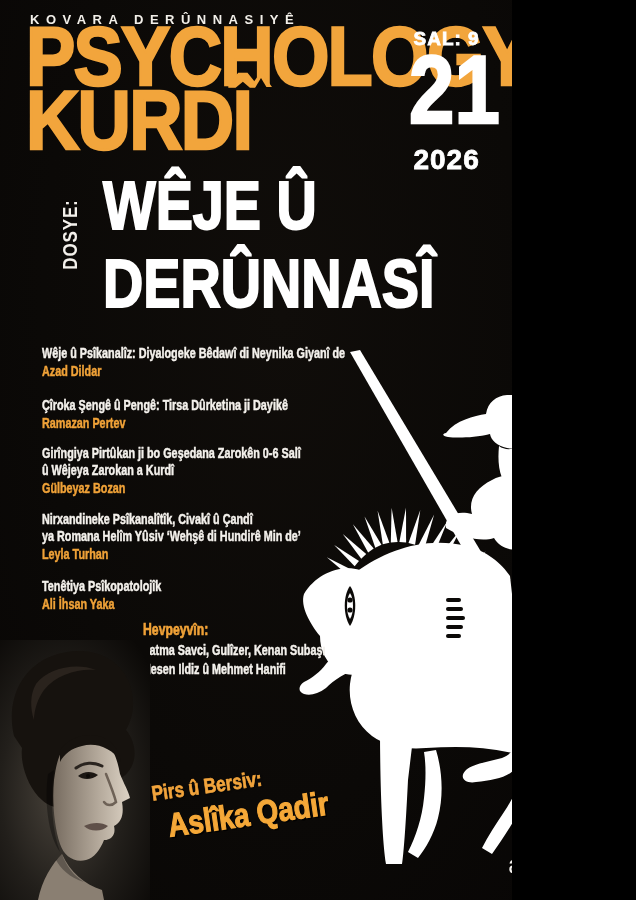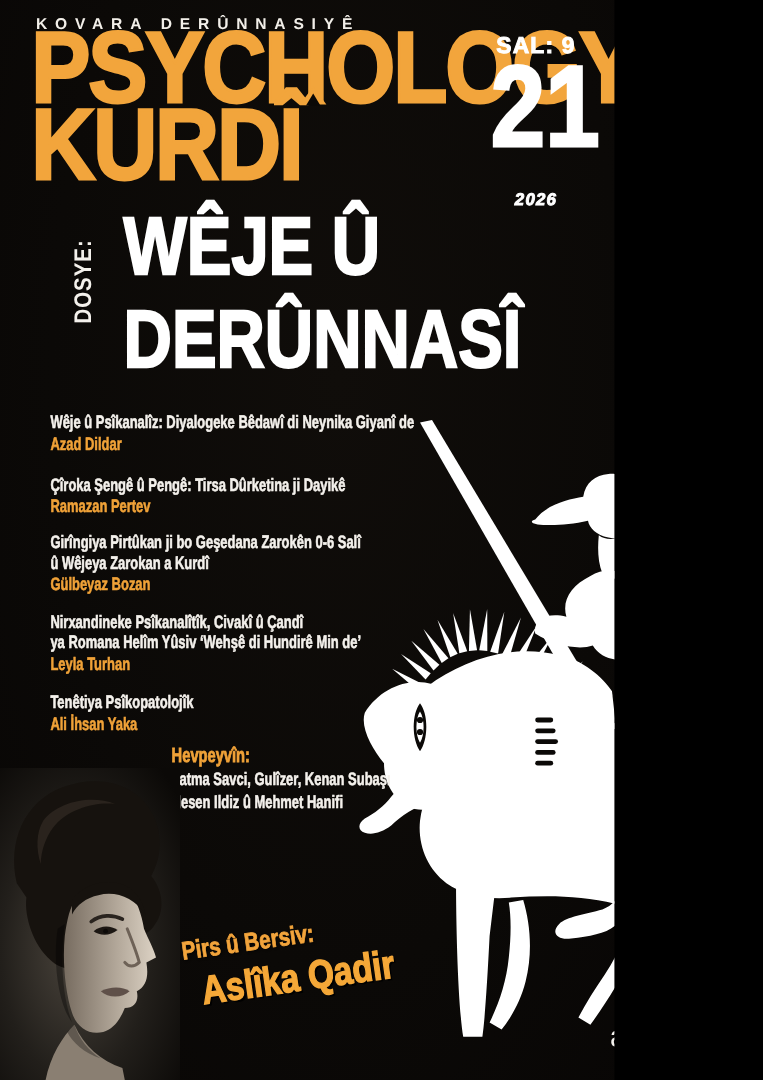--- a/index.html
+++ b/index.html
@@ -15,21 +15,21 @@
     transform:scaleX(0.88);transform-origin:0 0;letter-spacing:-2px;white-space:nowrap;
     -webkit-text-stroke:2.5px #F2A53C;}
   .h-caret{left:250px;top:72px;width:0;height:0;border-left:11px solid transparent;
     border-right:11px solid transparent;border-bottom:15px solid #F2A53C;}
   .h-caret-inner{position:absolute;left:-6px;top:6px;width:0;height:0;border-left:6px solid transparent;
     border-right:6px solid transparent;border-bottom:10px solid #0b0907;}
   .issue{right:12px;top:28px;text-align:center;color:#ffffff;}
   .issue .sal{font-size:19px;font-weight:700;letter-spacing:1px;-webkit-text-stroke:0.8px #fff;}
   .issue .num{font-size:96px;font-weight:700;line-height:76px;transform:scaleX(0.85);
     transform-origin:100% 0;-webkit-text-stroke:2.5px #fff;margin-top:2px;}
-  .issue .year{font-size:14px;font-weight:700;margin-top:30px;letter-spacing:1px;font-style:italic;-webkit-text-stroke:0.8px #fff;}
+  .issue .year{font-size:28px;font-weight:700;margin-top:16px;letter-spacing:1px;-webkit-text-stroke:0.8px #fff;}
   
   .dosye{left:15px;top:223px;width:110px;text-align:center;color:#f4f1ec;font-size:20px;
     font-weight:700;letter-spacing:1px;transform:rotate(-90deg) scaleX(0.85);}
   .d-title{left:103px;top:166px;color:#ffffff;font-weight:700;font-size:68px;line-height:78px;
     transform:scaleX(0.82);transform-origin:0 0;white-space:nowrap;-webkit-text-stroke:2px #fff;}
   
   .article{transform:scaleX(0.72);transform-origin:0 0;white-space:nowrap;}
   .article .t{color:#f4f1ec;font-size:15px;font-weight:700;line-height:17px;-webkit-text-stroke:0.5px #f4f1ec;}
   .article .au{color:#F0A238;font-size:15px;font-weight:700;line-height:17px;margin-top:1px;
     -webkit-text-stroke:0.5px #F0A238;}

